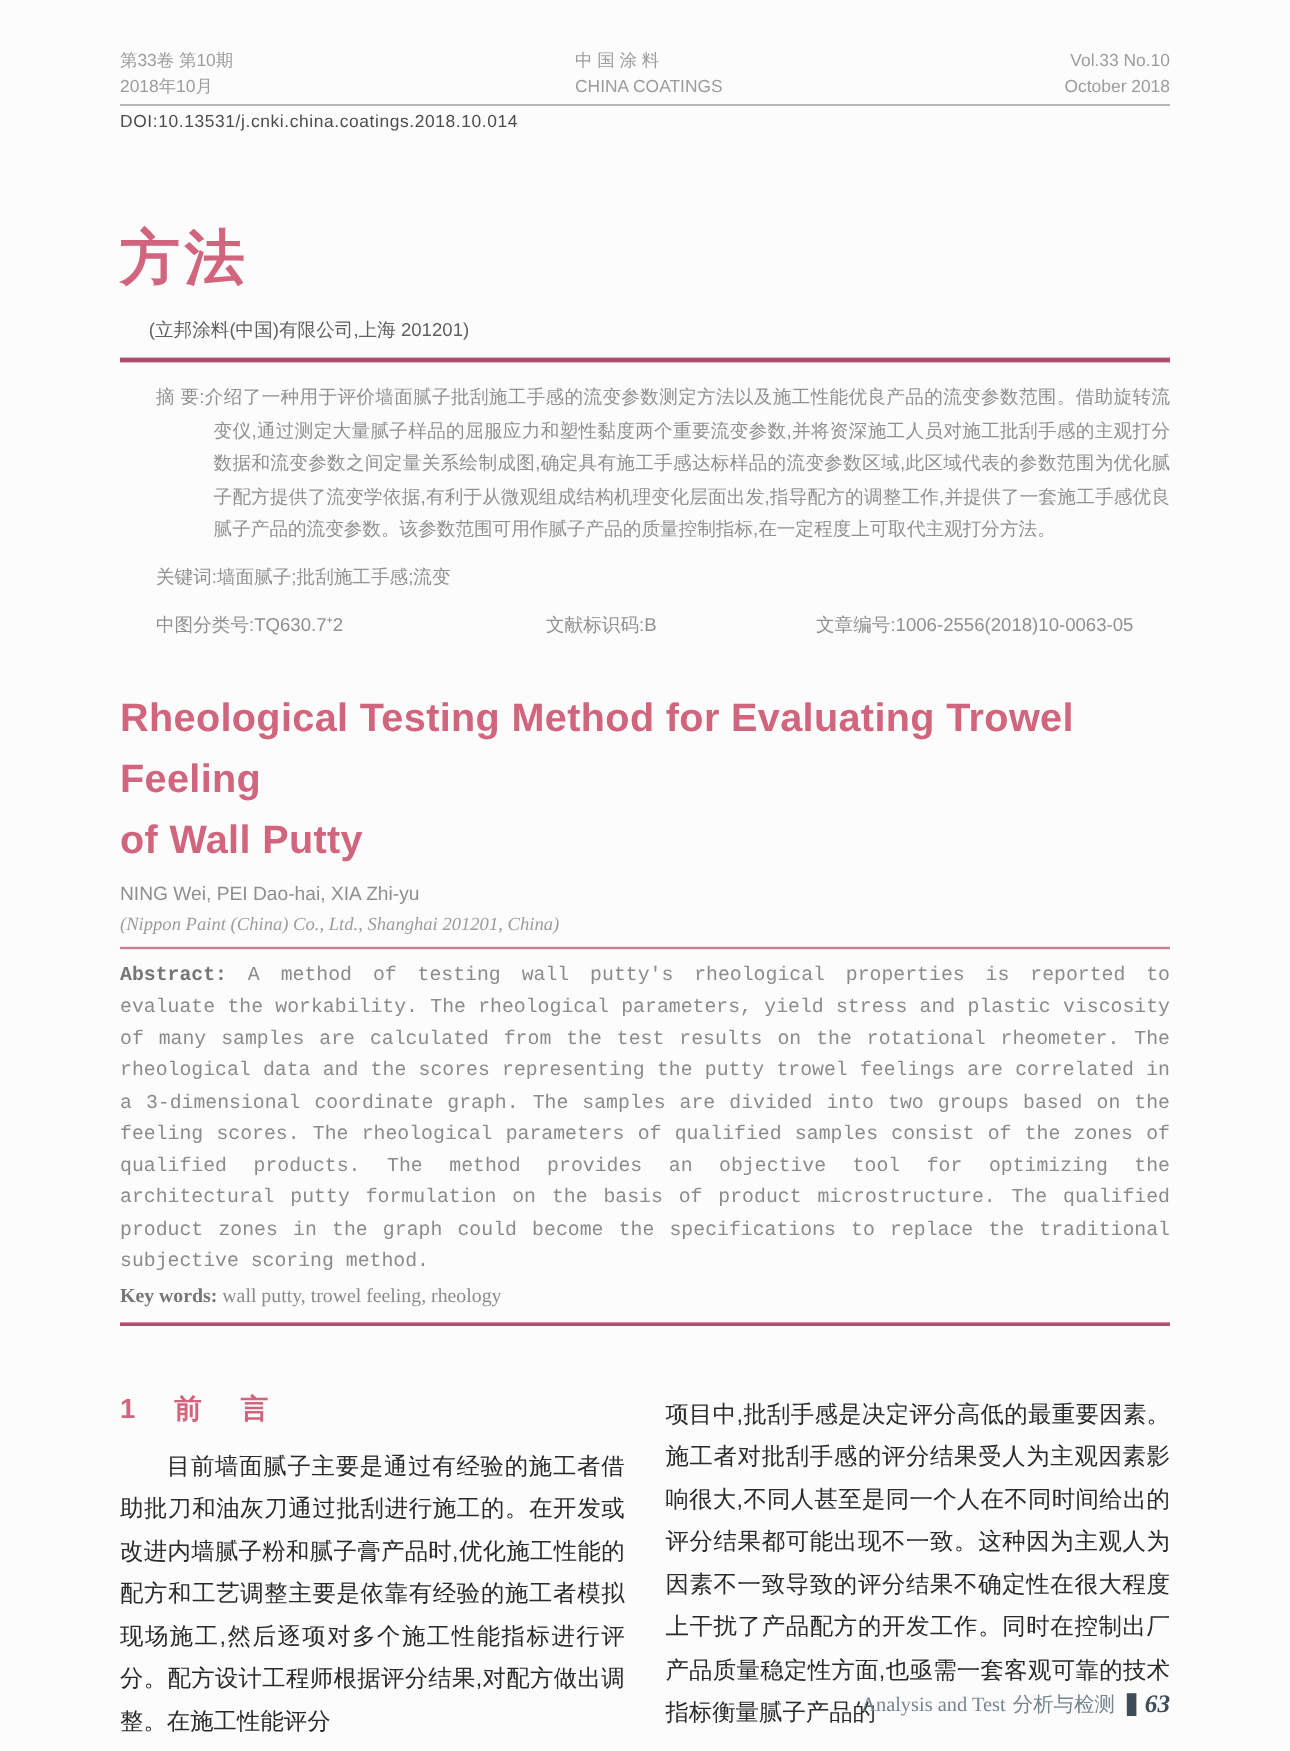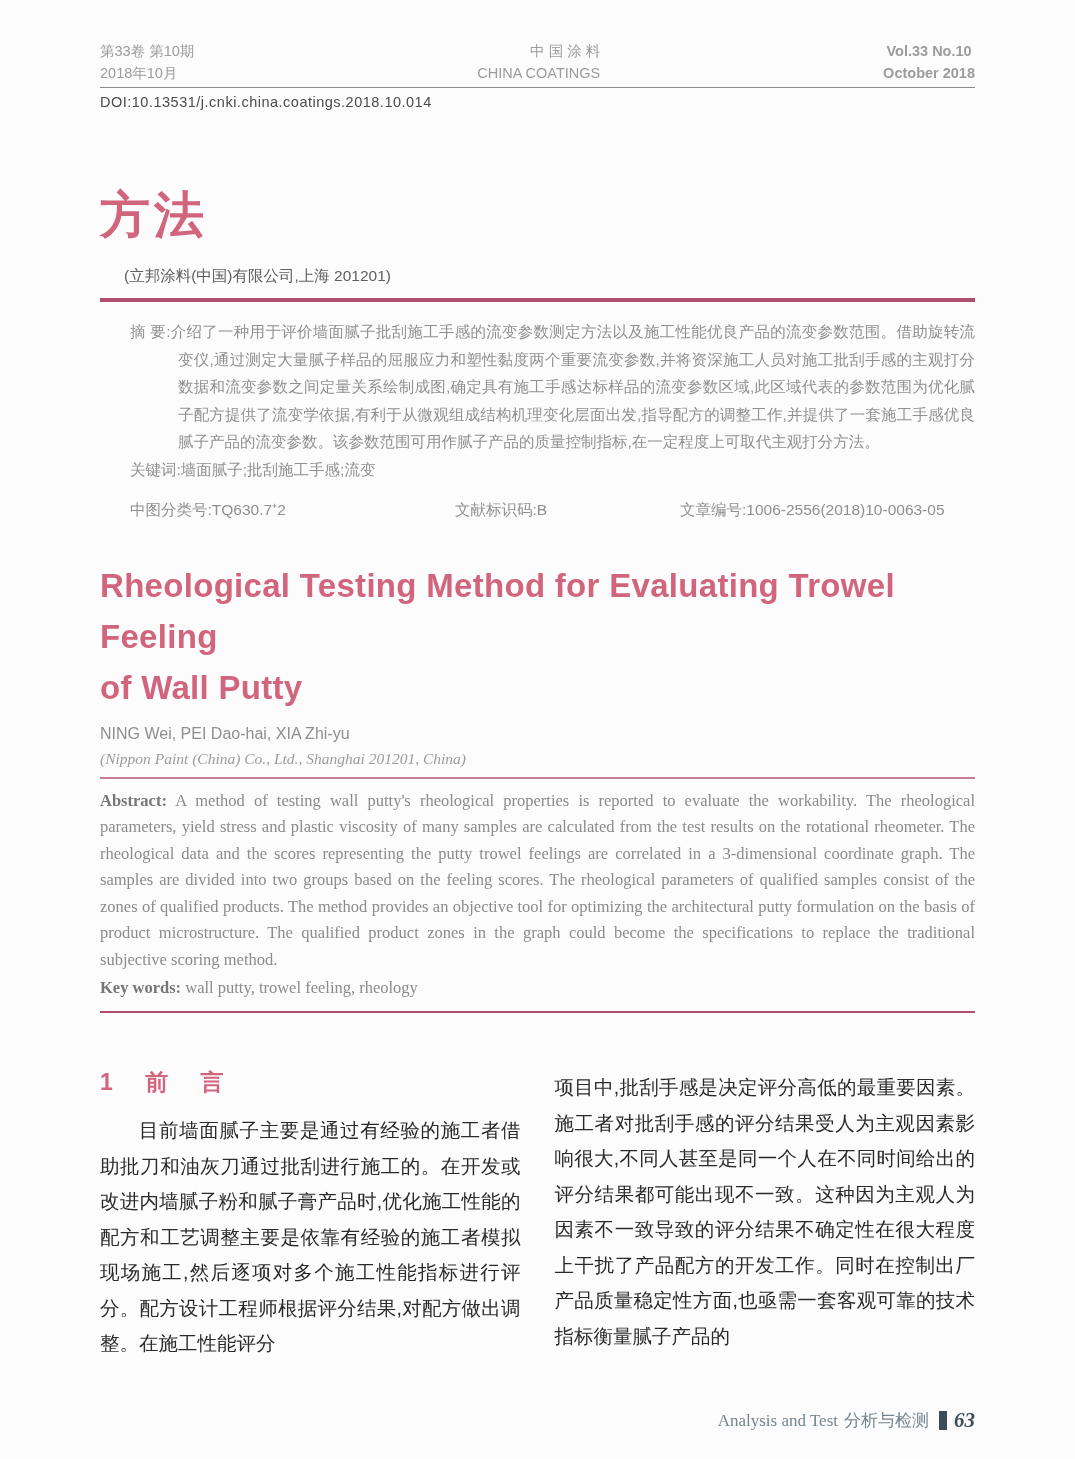--- a/index.html
+++ b/index.html
@@ -8,44 +8,44 @@
     width:1075px; height:1459px;
     background:#fdfcfc;
     font-family:"Liberation Sans", sans-serif;
     box-sizing:border-box;
     padding:40px 100px 0 100px;
     overflow:hidden;
   }
   
   .hdr { display:flex; justify-content:space-between; color:#9c9c9c; font-size:14.5px; line-height:22px; }
   .hdr-col { white-space:nowrap; }
-  .hdr-center { text-align:right; }
-  .hdr-right { text-align:center;font-weight:bold; }
+  .hdr-center { text-align:left; }
+  .hdr-right { text-align:right; }
   .hdr-rule { border-bottom:1px solid #8a8a8a; margin-top:3px; }
   .doi { margin-top:6px; color:#4c4c4c; font-size:14.5px; letter-spacing:0.5px; }
   
   .title-cn { margin-top:70px; color:#d2657e; font-size:50px; font-weight:800; line-height:71px; letter-spacing:4px; }
   
   .authors { margin-top:12px; font-size:15.5px; color:#5f5f5f; line-height:25px; }
   .marker { margin-right:10px; color:#808080; font-size:14px; }
   .aff-cn { padding-left:24px; }
   .rule-thick { height:4px; background:#b04e70; margin-top:10px; }
   
   .abs-block { margin:16px 0 0 30px; color:#909090; font-size:15.5px; line-height:27.5px; }
   .cn-abs { padding-left:48px; text-indent:-48px; text-align:justify; }
-  .kw { margin-top:0; }
+  .kw { margin-top:12px; }
   .meta-row { display:flex; margin-top:13px; }
   .meta-clc { width:325px; }
   .meta-doc { width:225px; }
   
   .title-en { margin-top:36px; font-size:33px; font-weight:bold; color:#d2657e; line-height:51px; letter-spacing:0.3px; }
   .authors-en { margin-top:12px; font-size:16px; color:#8f8f8f; }
   .aff-en { margin-top:7px; font-family:"Liberation Serif", serif; font-style:italic; font-size:15.5px; color:#9c9c9c; }
   .rule-thin { height:2px; background:#c47f93; margin-top:9px; }
-  .abs-en { margin-top:9px; font-family:Liberation Serif, serif; font-size:16.5px; color:#8b8b8b; line-height:26.5px; text-align:justify; }
+  .abs-en { margin-top:9px; font-family:Liberation Mono, monospace; font-size:16.5px; color:#8b8b8b; line-height:26.5px; text-align:justify; }
   .abs-en .lbl { font-weight:bold; color:#767676; }
   .kw-en { margin-top:2px; font-family:"Liberation Serif", serif; font-size:16.5px; color:#8b8b8b; line-height:26.5px; }
   .kw-en .lbl { font-weight:bold; color:#767676; }
   .rule-mid { height:2.5px; background:#b04e70; margin-top:9px; }
   
   .cols { display:flex; gap:34px; margin-top:54px; }
   .col { flex:1; min-width:0; }
   .sec-head { color:#d2657e; font-size:23px; font-weight:bold; letter-spacing:13px; }
   .body-p { margin-top:15px; font-size:19.5px; color:#2a2a2a; line-height:35.5px; text-align:justify; }
   .body-p.first { text-indent:2em; }

